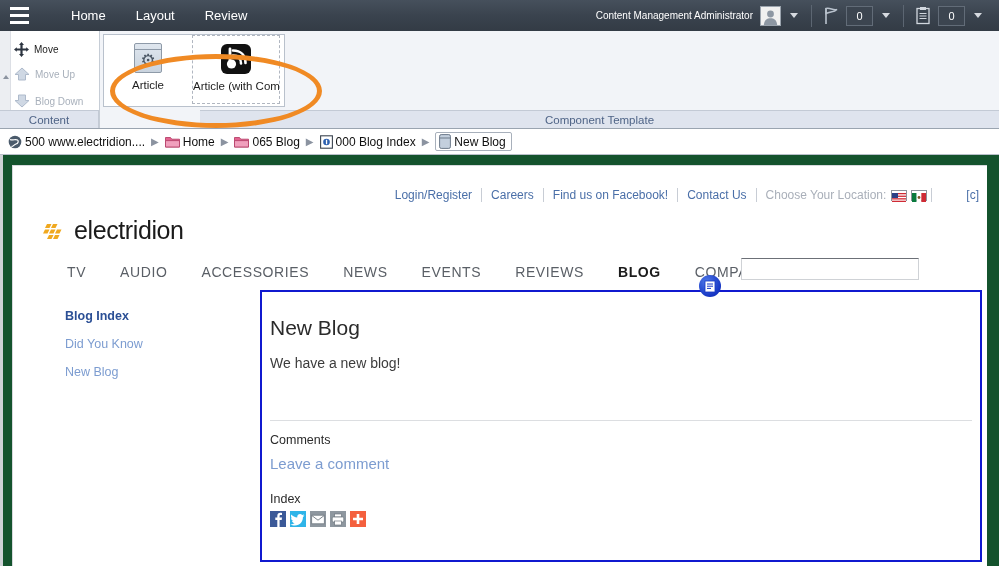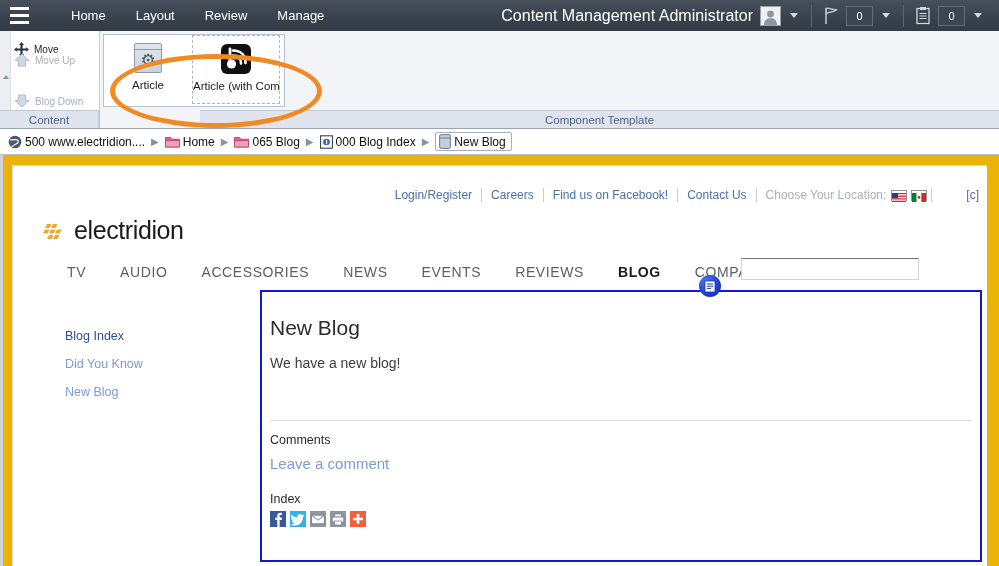--- a/index.html
+++ b/index.html
@@ -55,21 +55,21 @@
   .topnav-item.active { color: #ffffff; }
   .topbar-right {
     margin-left: auto;
     display: flex;
     align-items: center;
     height: 31px;
     padding-right: 8px;
   }
   .tb-user-label {
     color: #ffffff;
-    font-size: 16px;
+    font-size: 10px;
     margin-right: 7px;
     white-space: nowrap;
   }
   .avatar-icon {
     width: 19px; height: 18px;
     background: #f0f0f0;
     border: 1px solid #9aa3ad;
     display: flex; align-items: flex-end; justify-content: center;
     overflow: hidden;
     cursor: pointer;
@@ -296,21 +296,21 @@
   .globe-icon { width: 14px; height: 14px; }
   .folder-icon { width: 15px; height: 12px; }
   .page-icon { width: 13px; height: 14px; }
   .doc-icon { width: 12px; height: 15px; }
 
   
   .preview-outer {
     position: absolute;
     left: 0; top: 155px;
     width: 999px; height: 411px;
-    background: #eab308;
+    background: #14532d;
     box-sizing: border-box;
   }
   .preview-rule {
     position: absolute;
     left: 0; top: 0;
     width: 3px; height: 411px;
     background: #cfd2d6;
   }
   .preview-page {
     position: absolute;
@@ -413,22 +413,21 @@
     width: 180px;
   }
   .sb-item {
     font-size: 12.5px;
     margin-bottom: 14px;
     cursor: pointer;
     white-space: nowrap;
   }
   .sb-item.active {
     color: #2b4f95;
-    font-weight: normal;
-    margin-top: 20px;
+    font-weight: bold;
   }
   .sb-item.link {
     color: #7c9cd0;
   }
 
   
   .comp-frame {
     position: absolute;
     left: 247px; top: 124px;
     width: 722px; height: 272px;
@@ -511,21 +510,20 @@
 <div class="topbar">
   <div class="hamburger">
     <span></span>
     <span></span>
     <span></span>
   </div>
   <div class="topnav">
     <div class="topnav-item">Home</div>
     <div class="topnav-item active">Layout</div>
     <div class="topnav-item">Review</div>
-    <div class="topnav-item">Manage</div>
   </div>
   <div class="topbar-right">
     <div class="tb-user-label">Content Management Administrator</div>
     <div class="avatar-icon">
       <svg width="17" height="16" viewBox="0 0 17 16" aria-hidden="true">
         <circle cx="8.5" cy="5" r="3.4" fill="#8d97a3"></circle>
         <path d="M1.8 16 C2.4 10.8 5 9.2 8.5 9.2 C12 9.2 14.6 10.8 15.2 16 Z" fill="#8d97a3"></path>
       </svg>
     </div>
     <div class="caret"></div>
@@ -560,21 +558,21 @@
 
     <div class="rb-btn enabled" style="top:7px;">
       <span class="move-icon">
         <svg width="15" height="15" viewBox="0 0 15 15" aria-hidden="true">
           <path d="M7.5 0 L10 3 H8.6 V6.6 H12.2 V5.2 L15 7.5 L12.2 9.8 V8.4 H8.6 V12 H10 L7.5 15 L5 12 H6.4 V8.4 H2.8 V9.8 L0 7.5 L2.8 5.2 V6.6 H6.4 V3 H5 Z" fill="#2c3440"></path>
         </svg>
       </span>
       <span class="lbl">Move</span>
     </div>
 
-    <div class="rb-btn disabled" style="top:18px;">
+    <div class="rb-btn disabled" style="top:32px;">
       <span class="arrow-icon">
         <svg width="16" height="14" viewBox="0 0 16 14" aria-hidden="true">
           <path d="M8 1 L15 7.5 H11.5 V13 H4.5 V7.5 H1 Z" fill="#cfd8e4" stroke="#aebacb" stroke-width="1"></path>
         </svg>
       </span>
       <span class="lbl">Move Up</span>
     </div>
 
     <div class="rb-btn disabled" style="top:59px;">
       <span class="arrow-icon">

